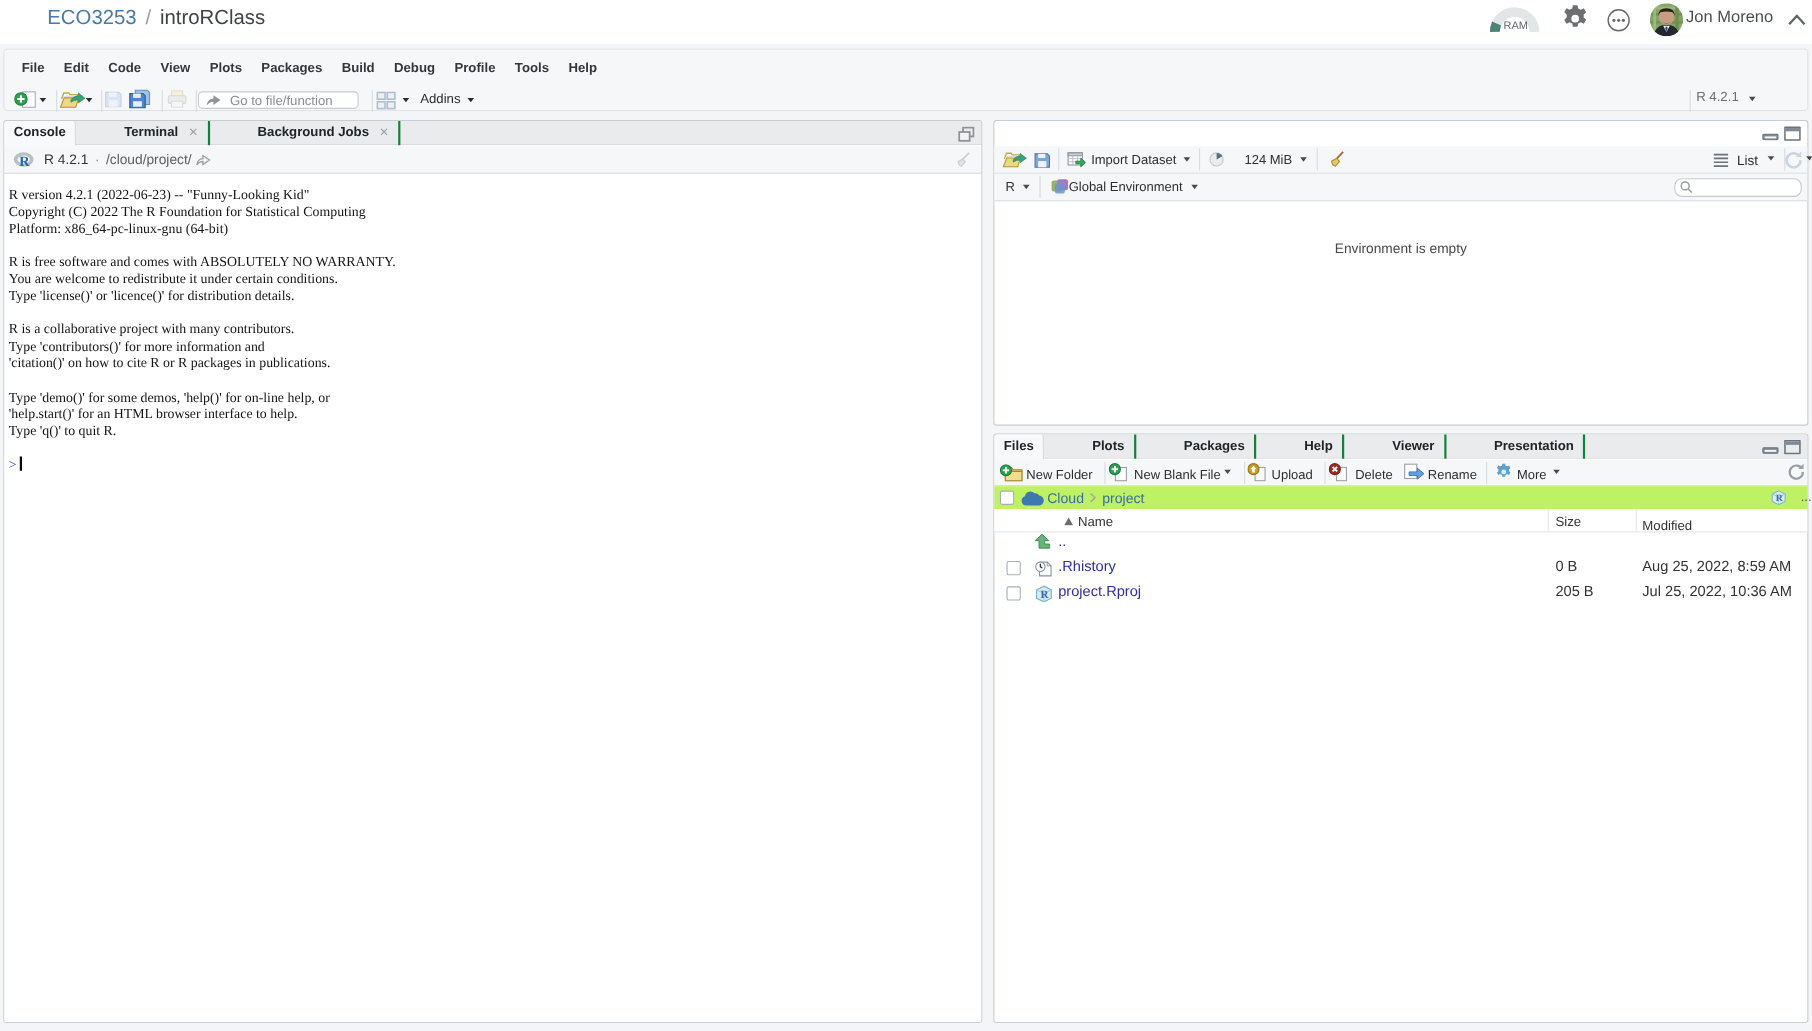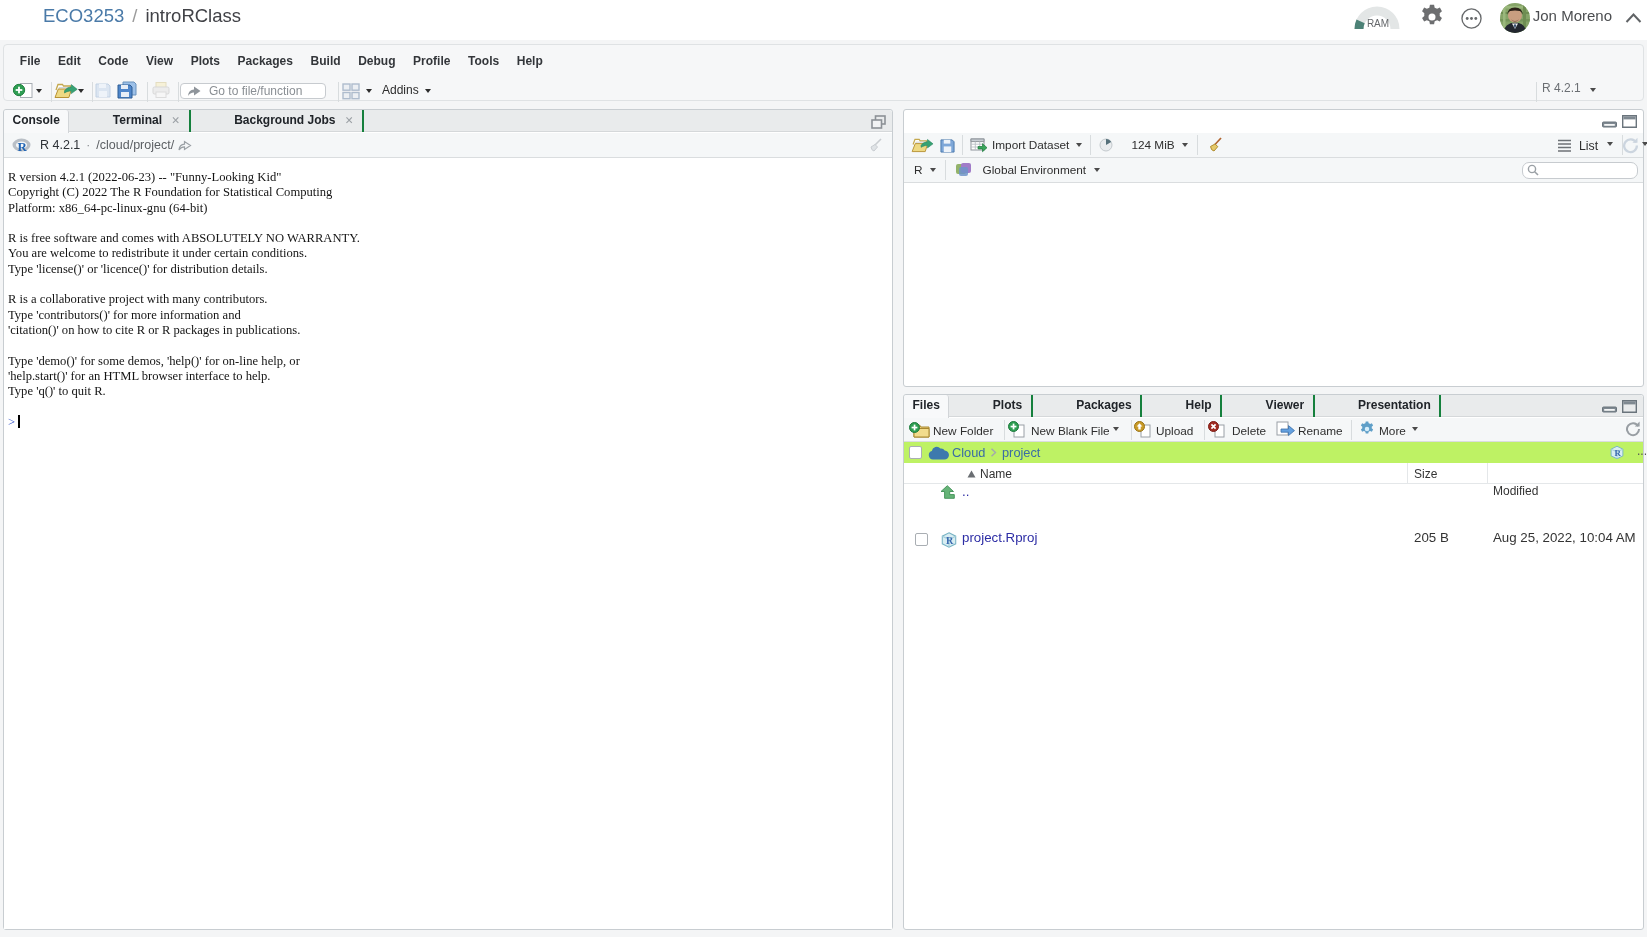--- a/index.html
+++ b/index.html
@@ -310,29 +310,30 @@
     </div>
     <div id="env-tb2" class="subbar">
       <span class="tbtxt" style="margin-left:10px">R</span>
       <span class="caret dim" style="margin-left:7px"></span>
       <div class="tsep" style="margin:0 9px"></div>
       <svg width="17" height="16" viewBox="0 0 17 16">
         <rect x="1" y="2" width="10" height="10" rx="2" fill="#93b36a"></rect>
         <rect x="6" y="1" width="10" height="10" rx="2" fill="#a07cc8"></rect>
         <rect x="4" y="5" width="9" height="9" rx="2" fill="#6f94c9" opacity="0.85"></rect>
       </svg>
-      <span class="tbtxt" style="margin-left:11px">Global Environment</span>
+      <span class="tbtxt" style="margin-left:0">Global Environment</span>
       <span class="caret dim" style="margin-left:8px"></span>
       <div id="env-search" style="margin-left:auto;margin-right:5px;width:116px;height:17px;background:#fff;border:1px solid #c7cbcf;border-radius:7px;display:flex;align-items:center">
         <svg width="12" height="12" viewBox="0 0 12 12" style="margin-left:4px">
           <circle cx="5" cy="5" r="3.6" fill="none" stroke="#9aa0a5" stroke-width="1.4"></circle>
           <path d="M7.7 7.7 L11 11" stroke="#9aa0a5" stroke-width="1.6"></path>
         </svg>
       </div>
     </div>
+    <div id="env-empty">Environment is empty</div>
   </div>
 
   <div id="p-files" class="panel abs">
     <div class="tabstrip">
       <div class="tab active">Files</div>
       <div class="tab">Plots</div>
       <div class="tab">Packages</div>
       <div class="tab">Help</div>
       <div class="tab">Viewer</div>
       <div class="tab">Presentation</div>
@@ -412,38 +413,50 @@
         <text x="4.7" y="10.8" font-size="9.5" font-weight="bold" fill="#3a6ab0" font-family="Liberation Serif">R</text>
       </svg>
       <span class="abs" style="font-size:12px;color:#555;left:733px;top:2px">...</span>
     </div>
     <div id="fil-hdr">
       <svg width="9" height="8" viewBox="0 0 9 8" style="position:absolute;left:63px;top:7px">
           <path d="M4.5 0.5 L8.5 7.5 h-8 z" fill="#6a6e72"></path>
         </svg>
       <span style="position:absolute;left:76px;top:4px">Name</span>
       <span style="position:absolute;left:510px;top:4px">Size</span>
-      <span style="position:absolute;left:589px;top:21px">Modified</span>
+      <span style="position:absolute;left:589px;top:8px">Modified</span>
       <div class="colsep" style="left:503px"></div>
       <div class="colsep" style="left:583px"></div>
     </div>
     <div id="fil-rows" class="abs" style="left:0;top:90px;right:0;height:70px">
       <div class="frow" style="top:0">
         <svg width="15" height="15" viewBox="0 0 15 15" style="position:absolute;left:36px;top:0px">
           <path d="M1 6.5 L7.3 0.7 L13.5 6.5 L9.7 6.5 L9.7 9.6 L14.3 9.6 L14.3 13.3 L4.6 13.3 L4.6 6.5 Z" fill="#66b478" stroke="#3e8f55" stroke-width="0.9"></path>
         </svg>
         <span class="fname" style="color:#2d2da5">..</span>
+      </div>
+      <div class="frow" style="top:23px">
+        <span class="cb" style="left:11px;top:2px"></span>
+        <svg width="16" height="16" viewBox="0 0 16 16" style="position:absolute;left:37px;top:1px">
+          <path d="M4 2 h7 l3.5 3.5 v9 h-10.5 z" fill="#fff" stroke="#8d9196"></path>
+          <path d="M11 2 l3.5 3.5 h-3.5 z" fill="#e8ebee" stroke="#8d9196" stroke-width="0.8"></path>
+          <circle cx="4.8" cy="6.3" r="4.3" fill="#fbfcfe" stroke="#8c9bb5" stroke-width="1.1"></circle>
+          <path d="M4.8 3.6 L4.8 6.3 L6.6 7.4" fill="none" stroke="#2e3338" stroke-width="1.2"></path>
+        </svg>
+        <span class="fname bluelink">.Rhistory</span>
+        <span class="fsize">0 B</span>
+        <span class="fdate">Aug 25, 2022, 8:59 AM</span>
       </div>
       <div class="frow" style="top:46px">
         <span class="cb" style="left:11px;top:2px"></span>
         <svg width="16" height="16" viewBox="0 0 15 15" style="position:absolute;left:37px;top:1px">
           <path d="M7.5 0.8 L13.8 3.9 L13.8 11.1 L7.5 14.2 L1.2 11.1 L1.2 3.9 Z" fill="#d8edf2" stroke="#79b4c5"></path>
           <path d="M1.2 3.9 L7.5 7 L13.8 3.9 M7.5 7 L7.5 14.2" fill="none" stroke="#9fcbd7"></path>
           <text x="4.7" y="10.8" font-size="9.5" font-weight="bold" fill="#3a6ab0" font-family="Liberation Serif">R</text>
         </svg>
         <span class="fname bluelink">project.Rproj</span>
         <span class="fsize">205 B</span>
-        <span class="fdate">Aug 25, 2022, 10:04 AM</span>
+        <span class="fdate">Jul 25, 2022, 10:36 AM</span>
       </div>
     </div>
   </div>
 
 </div>
 
 </body></html>

